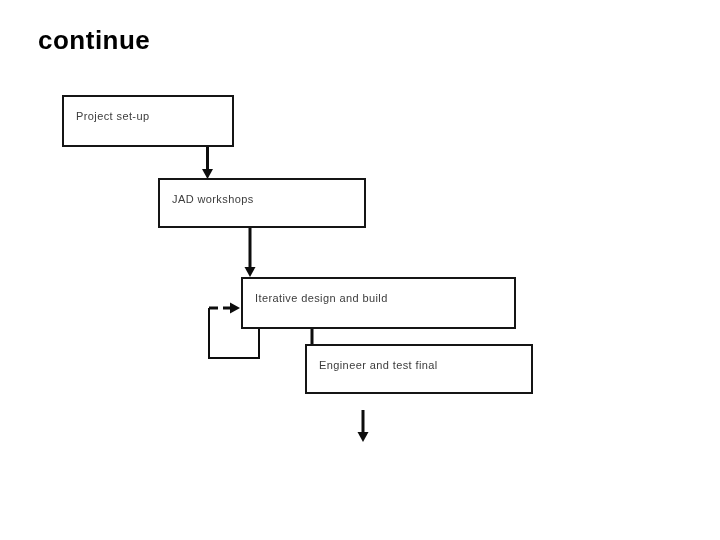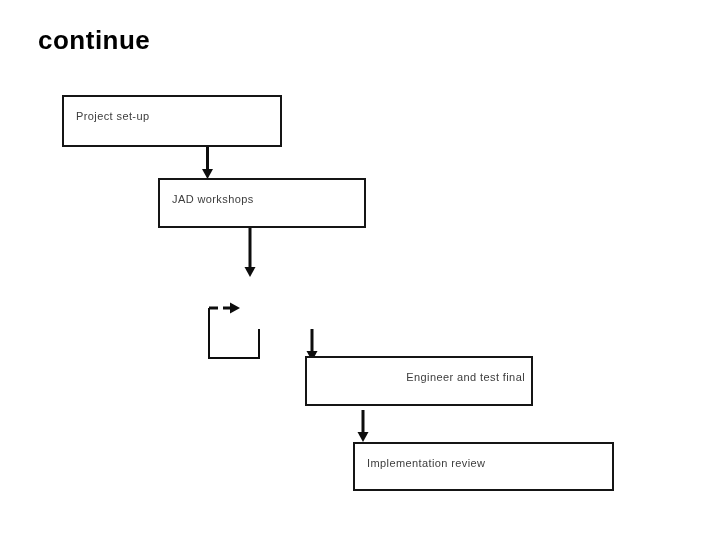--- a/index.html
+++ b/index.html
@@ -87,30 +87,30 @@
       <polygon points="357.5,432 368.5,432 363,442"></polygon>
     </g>
 
     <g>
       <polyline class="loop" points="259,329 259,358 209,358 209,308"></polyline>
       <line class="dashed" x1="209" y1="308" x2="230" y2="308"></line>
       <polygon points="230,302.5 230,313.5 240,308"></polygon>
     </g>
   </svg>
 
-  <div class="box" style="left:62px; top:95px; width:220px; height:52px;">
+  <div class="box" style="left:62px; top:95px; width:172px; height:52px;">
     <span class="box-label">Project set-up</span>
   </div>
 
   <div class="box" style="left:158px; top:178px; width:208px; height:50px;">
     <span class="box-label">JAD workshops</span>
   </div>
 
+  <div class="box" style="left:241px; top:277px; width:275px; height:52px;">
+    <span class="box-label">Iterative design and build</span>
+  </div>
 
-  <div class="box" style="left:305px; top:356px; width:228px; height:50px;text-align:right;">
+  <div class="box" style="left:305px; top:344px; width:228px; height:50px;">
     <span class="box-label">Engineer and test final</span>
   </div>
 
-  <div class="box" style="left:353px; top:442px; width:261px; height:49px;">
-    <span class="box-label">Implementation review</span>
-  </div>
 
 </div>
 
 </body></html>

